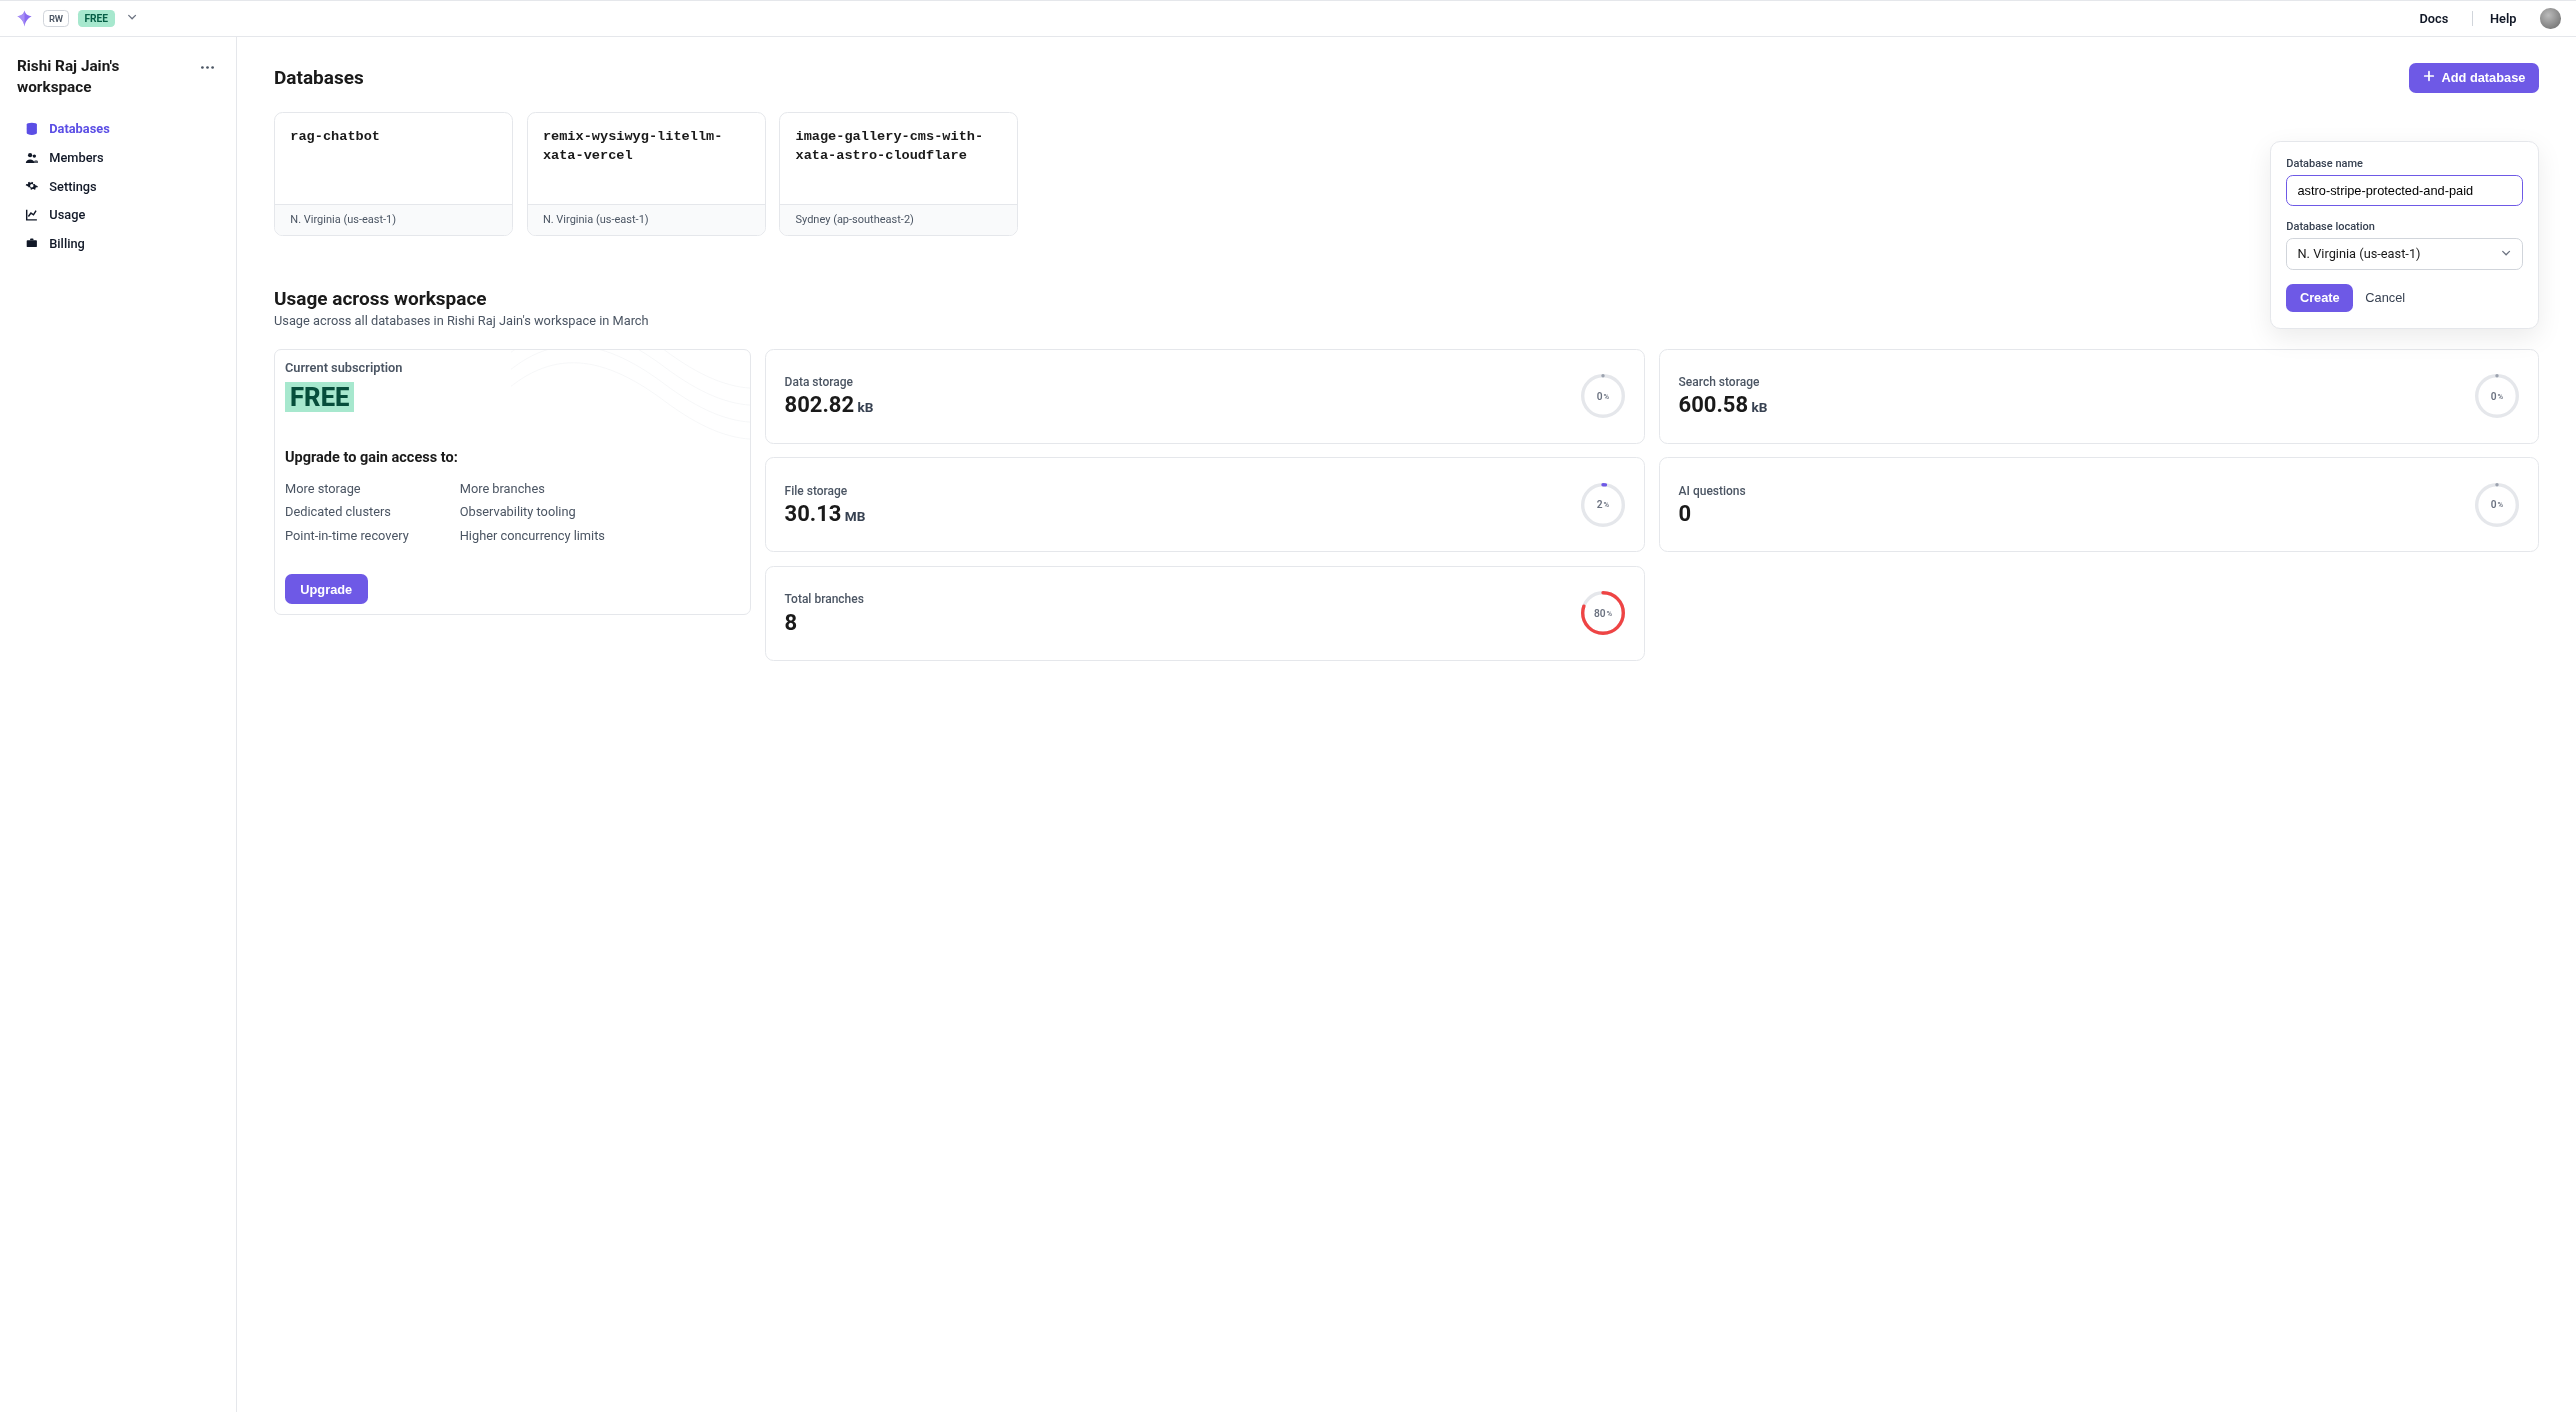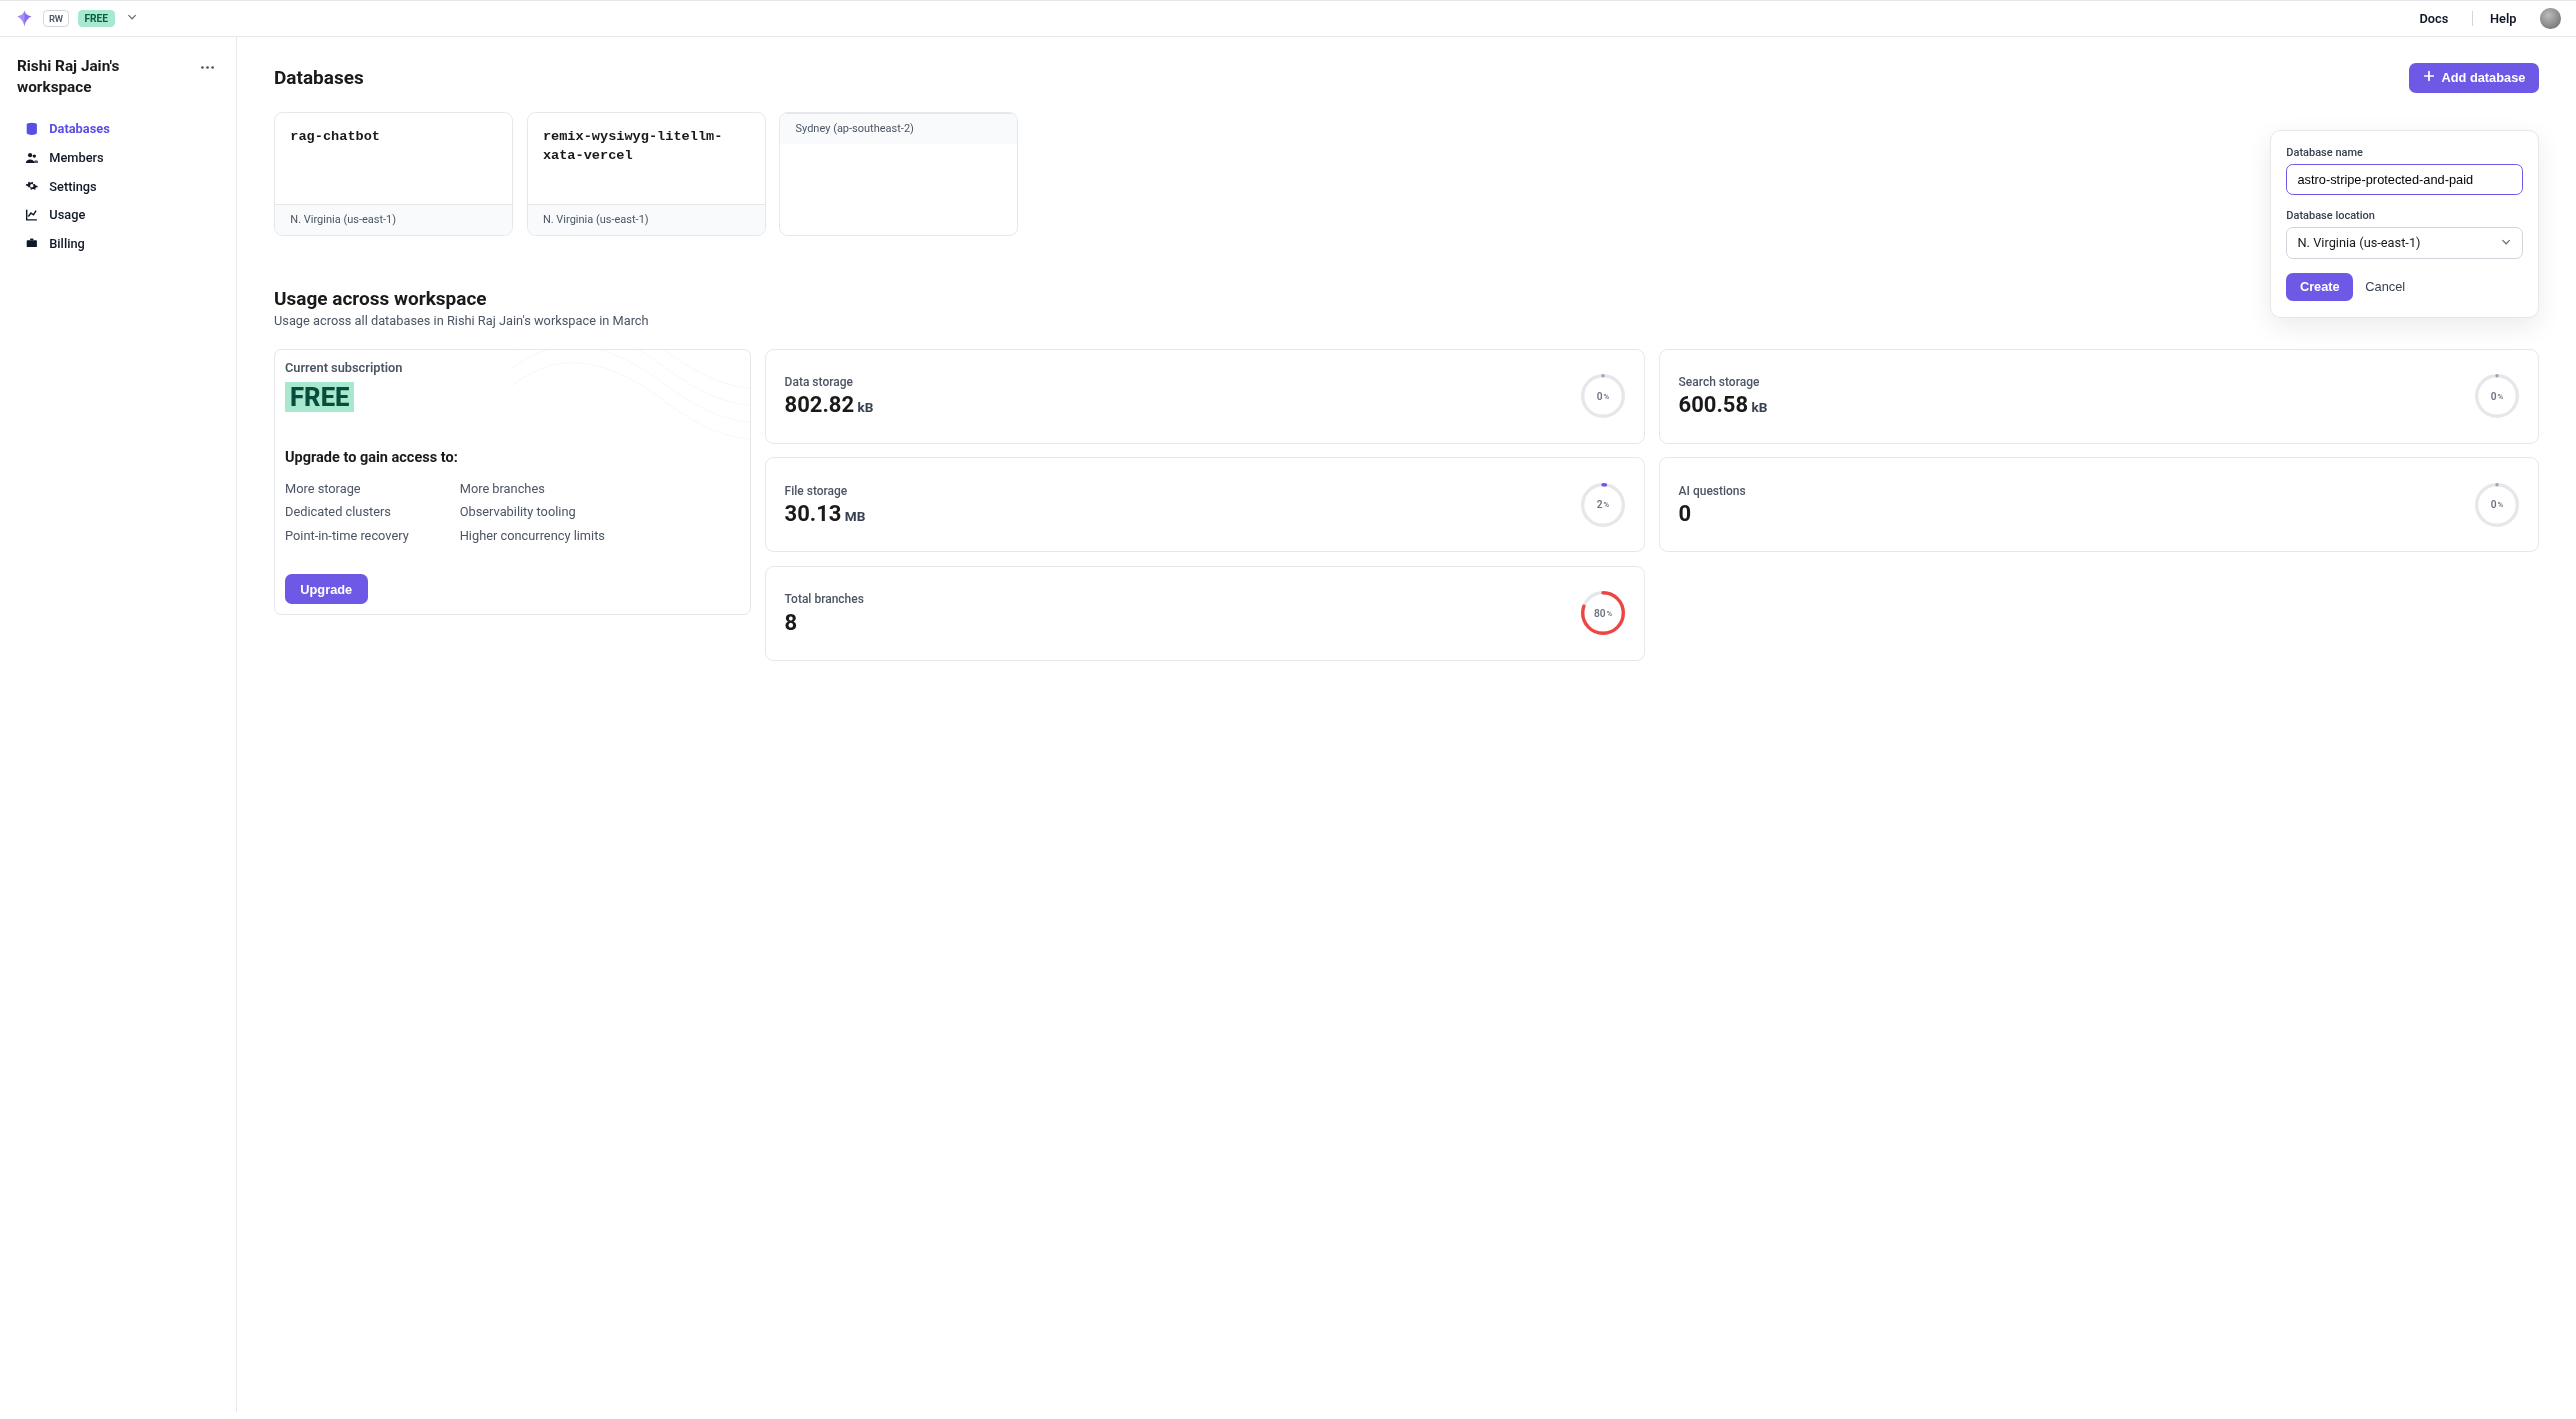--- a/index.html
+++ b/index.html
@@ -123,21 +123,21 @@
   .metric-unit { font-size:13.6px; font-weight:700; color:#374151; margin-left:3.4px; }
   .donut-wrap { width:44px; height:44px; position:relative; }
   .donut-wrap svg { width:44px; height:44px; transform:rotate(-90deg); }
   .donut-bg { fill:none; stroke:#e5e7eb; stroke-width:4; }
   .donut-fg { fill:none; stroke-width:4; stroke-linecap:round; }
   .donut-label { position:absolute; inset:0; display:flex; align-items:center; justify-content:center; font-size:10.2px; font-weight:600; color:#6b7280; }
   .donut-label .pct { font-size:7.7px; margin-left:0.9px; }
 
   
   .popover {
-    position:absolute; top:93px; right:37px; width:269px;
+    position:absolute; top:104px; right:37px; width:269px;
     background:#fff; border:0.9px solid #e5e7eb; border-radius:10.2px;
     box-shadow:0 8.5px 25.6px rgba(0,0,0,.08);
     padding:15.3px; z-index:10;
   }
   .form-label { font-size:11px; color:#374151; font-weight:500; margin-bottom:5.1px; display:block; }
   .form-group { margin-bottom:13.6px; }
   .text-input {
     width:100%; border:1.7px solid #6e59e6; border-radius:6.8px;
     padding:6.8px 10.2px; font-size:12.8px; outline:none;
   }
@@ -259,20 +259,23 @@
           </div>
         <div class="db-card-bot">N. Virginia (us-east-1)</div>
       </div>
       <div class="db-card">
         <div class="db-card-top">
             <div class="db-name">remix-wysiwyg-litellm-xata-vercel</div>
           </div>
         <div class="db-card-bot">N. Virginia (us-east-1)</div>
       </div>
       <div class="db-card">
+        <div class="db-card-top">
+            <div class="db-name">image-gallery-cms-with-xata-astro-cloudflare</div>
+          </div>
         <div class="db-card-bot">Sydney (ap-southeast-2)</div>
       </div>
       <div class="db-placeholder"></div>
     </div>
 
     <h2 class="usage-title">Usage across workspace</h2>
     <div class="usage-sub">Usage across all databases in Rishi Raj Jain's workspace in March</div>
 
     <div class="usage-grid">
 

